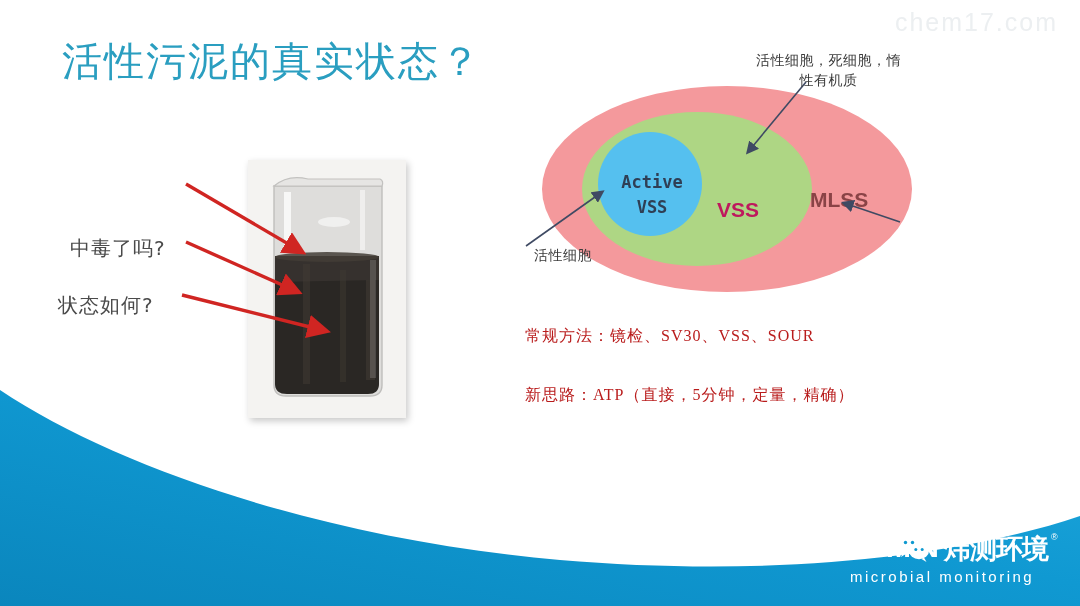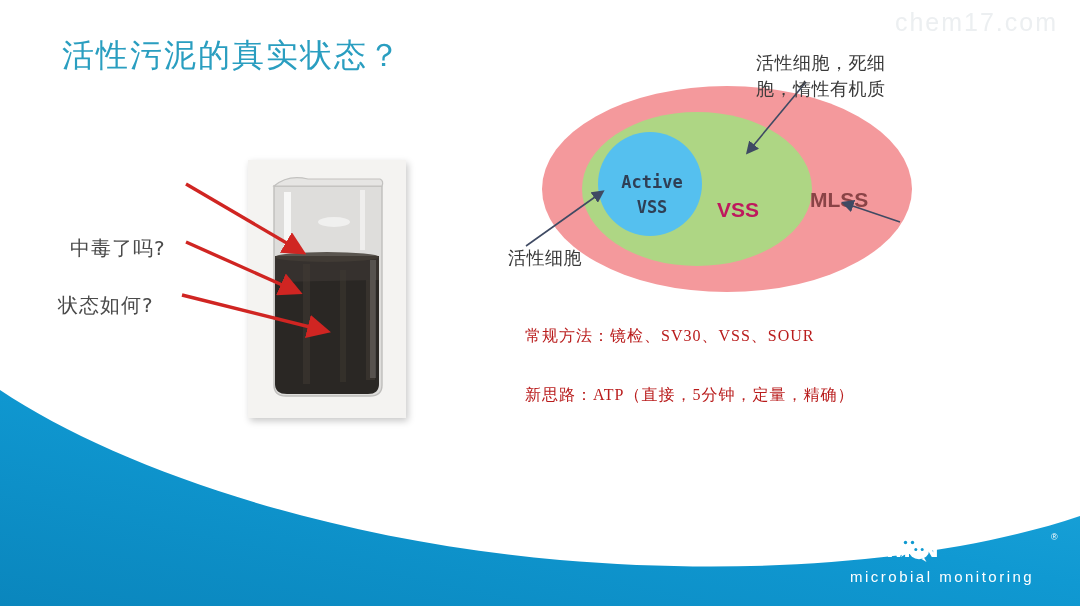--- a/index.html
+++ b/index.html
@@ -38,21 +38,21 @@
     color: #eceff1;
     font-family: "Liberation Sans", sans-serif;
     white-space: nowrap;
   }
 
   
   .slide-title {
     position: absolute;
     left: 62px;
     top: 34px;
-    font-size: 32px;
+    font-size: 40px;
     color: #2a9ec0;
     letter-spacing: 2px;
     white-space: nowrap;
     font-family: "DejaVu Sans", sans-serif;
   }
 
   
   .question {
     position: absolute;
     font-size: 20px;
@@ -139,25 +139,26 @@
   .lbl-mlss {
     left: 268px; top: 102px;
     font-size: 21px;
     color: #8a4346;
     font-family: "Liberation Sans", sans-serif;
   }
 
   
   .annot {
     position: absolute;
-    font-size: 18px;
+    font-size: 14px;
     color: #3b3b3b;
     line-height: 1.45;
     letter-spacing: 0.5px;
     font-family: Liberation Sans, sans-serif;
+    text-align: center;
   }
   #annot-top   { left: 756px; top: 50px;  width: 145px; }
   #annot-right { left: 898px; top: 178px; width: 110px; font-weight: bold; }
   #annot-left  { left: 508px; top: 245px; width: 110px; }
 
   .annot-arrows {
     position: absolute;
     left: 490px; top: 40px;
     width: 440px; height: 260px;
     pointer-events: none;
@@ -322,18 +323,19 @@
       <svg class="logo-wechat" viewBox="0 0 34 30">
         <ellipse cx="13" cy="11.5" rx="11.5" ry="9.5" fill="#ffffff"></ellipse>
         <path d="M7,19 L5,24 L10.5,20.5 Z" fill="#ffffff"></path>
         <circle cx="9.5" cy="9.5" r="1.7" fill="#0e99d0"></circle>
         <circle cx="16.5" cy="9.5" r="1.7" fill="#0e99d0"></circle>
         <ellipse cx="23" cy="18" rx="10" ry="8.3" fill="#ffffff"></ellipse>
         <path d="M28,24.5 L30.5,29 L25.5,26 Z" fill="#ffffff"></path>
         <circle cx="19.8" cy="16.5" r="1.5" fill="#0e99d0"></circle>
         <circle cx="26.2" cy="16.5" r="1.5" fill="#0e99d0"></circle>
       </svg>
+      <span class="logo-cn">炜测环境</span>
       <span class="logo-reg">®</span>
     </div>
     <div class="logo-sub">microbial monitoring</div>
   </div>
 
 </div>
 
 </body></html>

